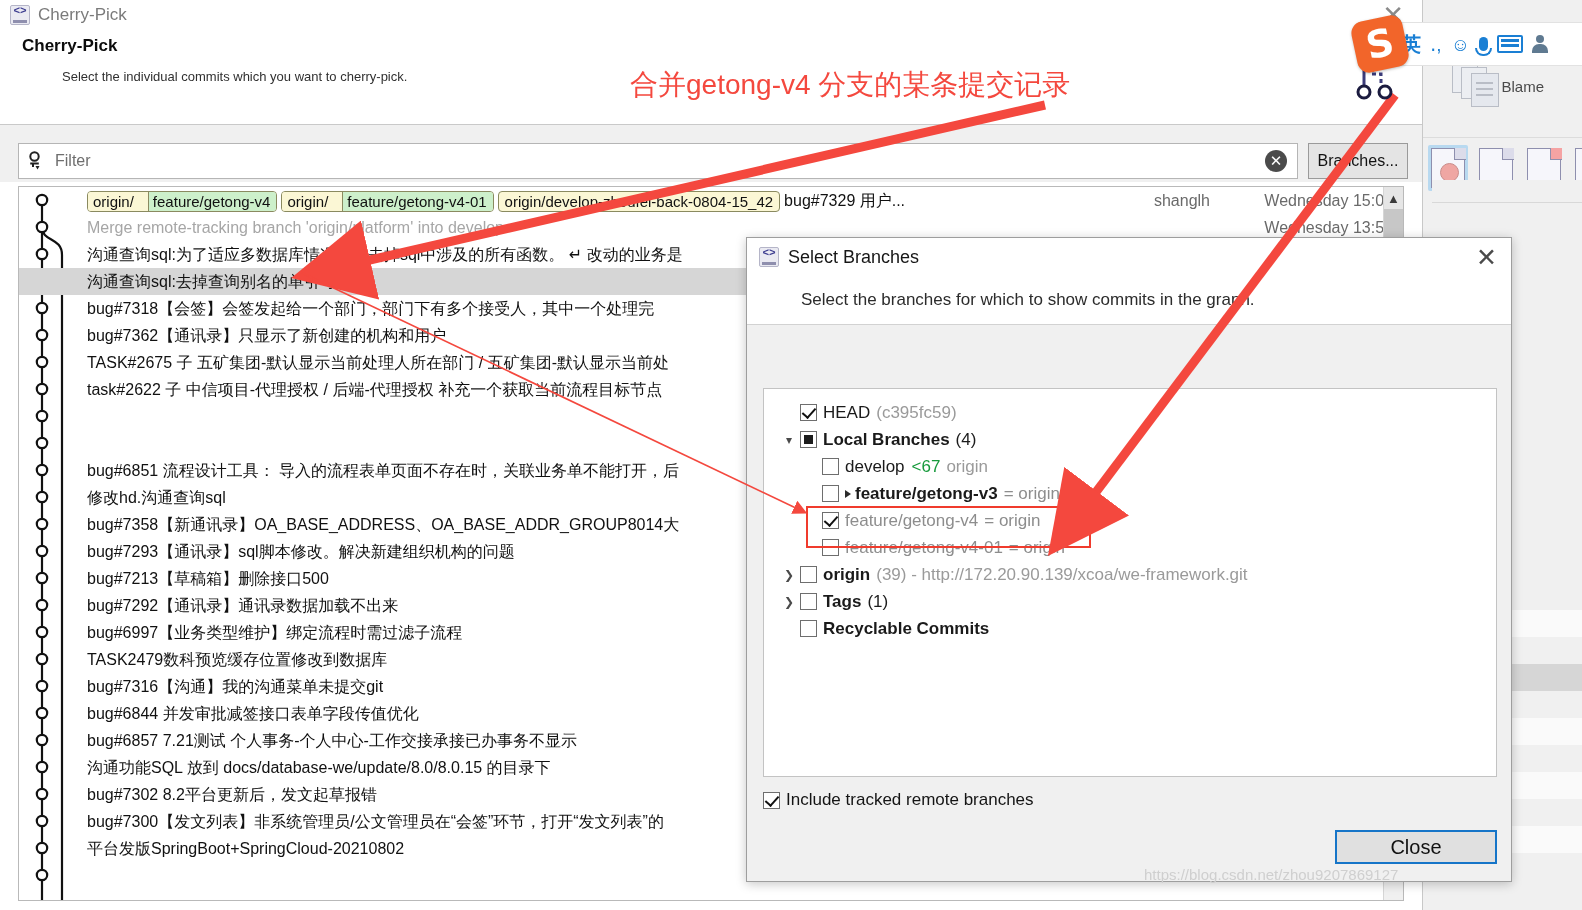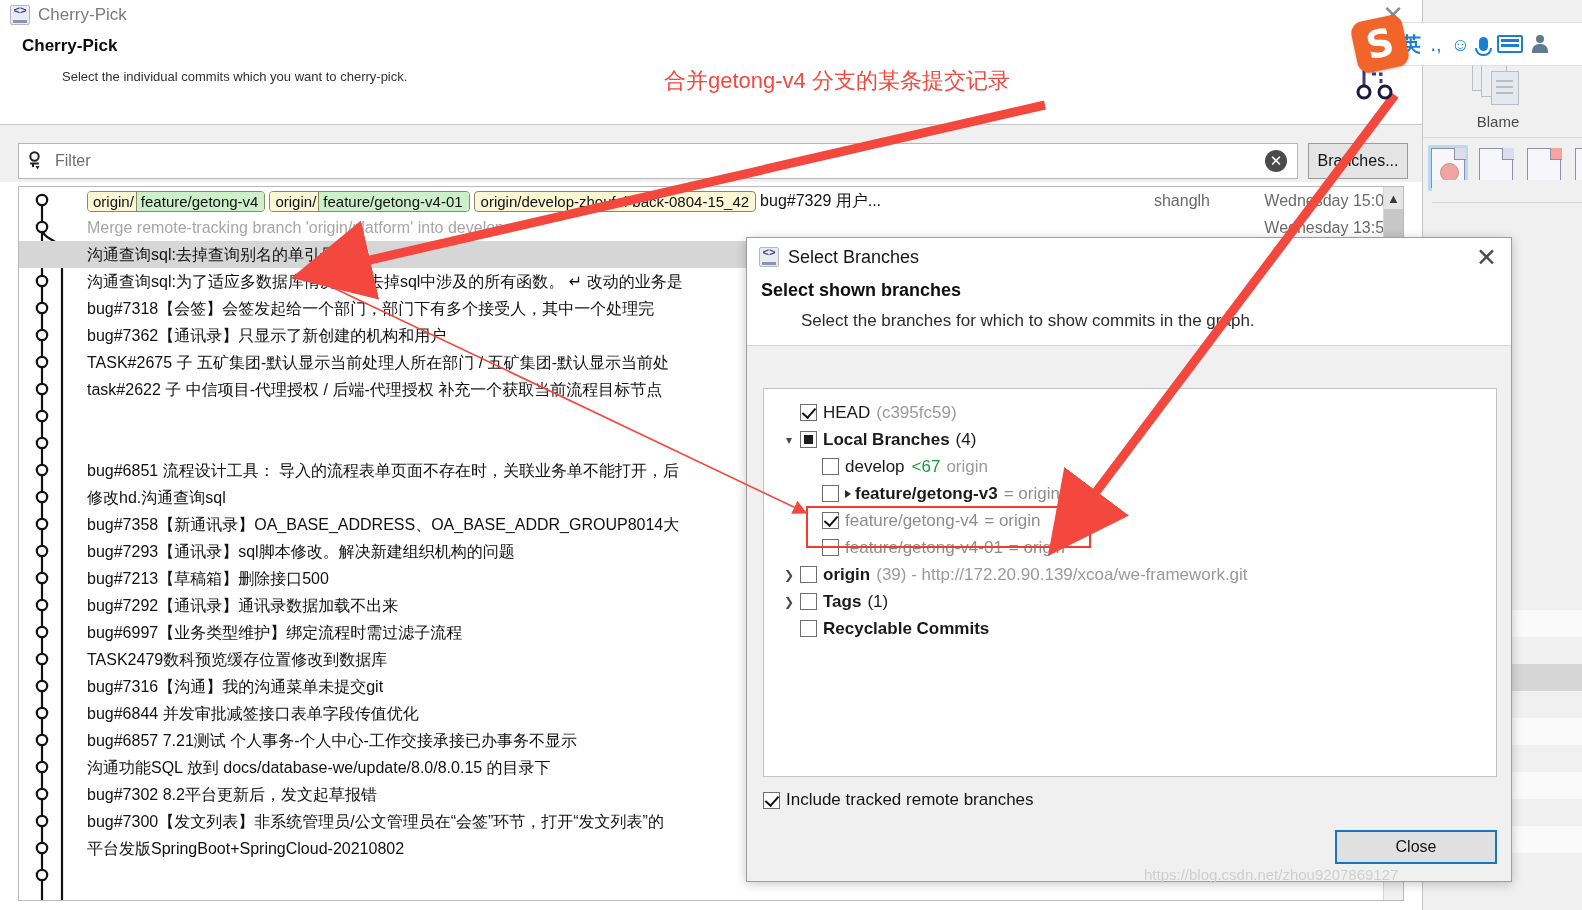--- a/index.html
+++ b/index.html
@@ -6,21 +6,21 @@
   body{
     width:1582px;height:910px;overflow:hidden;position:relative;
     background:#ffffff;
     font-family:"Liberation Sans","DejaVu Sans",sans-serif;
     font-size:15px;color:#1b1b1b;
     -webkit-font-smoothing:antialiased;
   }
   
   #bg-app{position:absolute;inset:0;background:#f0f0f0;}
   #bg-app .bg-toolbar{position:absolute;left:1420px;top:32px;right:0;height:105px;background:#f0f0f0;border-bottom:1px solid #dcdcdc;}
-  .blame-btn{position:absolute;left:1452px;top:42px;width:92px;height:92px;display:flex;flex-direction:column;align-items:center;justify-content:flex-end;}
+  .blame-btn{position:absolute;left:1452px;top:42px;width:92px;height:92px;display:flex;flex-direction:row;align-items:center;justify-content:flex-end;}
   .blame-label{font-size:15px;color:#4a4a4a;padding-bottom:4px;}
   .blame-glyph{position:relative;width:52px;height:50px;margin-bottom:4px;}
   .blame-glyph i{position:absolute;display:block;background:#eceef2;border:1.5px solid #b9bdc6;box-sizing:border-box;}
   .blame-glyph i.p1{width:26px;height:32px;left:0;top:0;}
   .blame-glyph i.p2{width:26px;height:32px;left:9px;top:6px;}
   .blame-glyph i.p3{width:28px;height:34px;left:19px;top:12px;background:#e5e8ee;}
   .blame-glyph i.p3:after{content:"";position:absolute;left:4px;top:8px;width:17px;height:1.5px;background:#b9bdc6;box-shadow:0 6px 0 #b9bdc6,0 12px 0 #b9bdc6;}
   .doc-row{position:absolute;left:1428px;top:145px;display:flex;gap:8px;}
   .doc-ic{width:34px;height:40px;background:#f6f6fb;border:1.5px solid #8e8fae;position:relative;box-sizing:border-box;}
   .doc-ic .fold{position:absolute;right:-1.5px;top:-1.5px;width:11px;height:11px;background:#dcdcea;border-left:1.5px solid #8e8fae;border-bottom:1.5px solid #8e8fae;}
@@ -56,21 +56,21 @@
   .cp-ico:after{content:"<>";position:absolute;left:0;right:0;top:-1px;text-align:center;font-size:11px;font-weight:bold;color:#3b3b8f;font-family:"Liberation Mono",monospace;}
   .cp-ico .ul{position:absolute;left:2px;bottom:1px;width:14px;height:3px;background:#8f8fae;}
   #cp-title .t{color:#7a7a7a;font-size:17px;}
   #cp-close{position:absolute;right:18px;top:0px;font-size:26px;color:#8a8a8a;cursor:default;}
   #cp-head{padding:6px 0 0 22px;}
   #cp-head h1{margin:0;font-size:17px;font-weight:bold;color:#0c0c0c;}
   #cp-head p{margin:13px 0 0 40px;font-size:13px;color:#303030;}
   #cp-headrule{position:absolute;left:0;right:0;top:124px;height:1px;background:#c9c9c9;}
   #cp-band{position:absolute;left:0;top:125px;right:0;height:57px;background:#f0f0f0;}
   
-  #annot{position:absolute;left:664px;top:66px;font-size:22px;color:#f4483e;white-space:nowrap;z-index:20;}
+  #annot{position:absolute;left:630px;top:66px;font-size:28px;color:#f4483e;white-space:nowrap;z-index:20;}
   
   #filter-box{position:absolute;left:18px;top:143px;width:1280px;height:36px;background:#fff;border:1px solid #b5b5b5;box-sizing:border-box;display:flex;align-items:center;z-index:21;}
   #filter-ic{width:34px;height:34px;display:flex;align-items:center;justify-content:center;}
   #filter-ic svg{display:block;}
   #filter-input{flex:1;border:none;outline:none;font-size:16px;color:#6e6e6e;background:transparent;font-family:inherit;}
   #filter-input::placeholder{color:#6e6e6e;opacity:1;}
   #filter-clear{width:42px;display:flex;align-items:center;justify-content:center;}
   #filter-clear .c{width:22px;height:22px;border-radius:50%;background:#4b4b4b;color:#fff;font-size:15px;line-height:22px;text-align:center;font-family:"DejaVu Sans",sans-serif;}
   #branches-btn{position:absolute;left:1308px;top:143px;width:100px;height:36px;background:#e4e4e4;border:1px solid #9a9a9a;box-sizing:border-box;font-size:16px;color:#121212;display:flex;align-items:center;justify-content:center;z-index:21;}
   
@@ -78,21 +78,21 @@
   .grid{position:absolute;inset:0;}
   .row{position:relative;height:27px;line-height:27px;display:flex;box-sizing:border-box;}
   .row.sel{background:#d6d6d6;}
   .row .graphcell{width:64px;flex:none;position:relative;}
   .row .msg{flex:1;white-space:nowrap;overflow:hidden;font-size:16px;padding-left:4px;color:#111;}
   .row .msg.merge{color:#a6a6a6;}
   .row .author{width:78px;flex:none;text-align:right;font-size:16px;color:#6a6a6a;padding-right:8px;}
   .row .date{width:175px;flex:none;text-align:right;font-size:16px;color:#6a6a6a;padding-right:10px;overflow:hidden;}
   
   .pill{display:inline-block;vertical-align:middle;border:1px solid #8a8a60;border-radius:4px;font-size:15px;line-height:19px;margin-right:4px;overflow:hidden;background:#fbf7d5;}
-  .pill .a{display:inline-block;padding:0 2px 0 5px;background:#fbf7d5;}
+  .pill .a{display:inline-block;padding:0 14px 0 5px;background:#fbf7d5;}
   .pill .b{display:inline-block;padding:0 6px 0 4px;background:#cdf0cb;border-left:1px solid #8a8a60;border-radius:0 0 0 0;}
   .pill.single{padding:0 6px;background:#fbf7d5;}
   
   #graph-svg{position:absolute;left:0;top:0;width:64px;height:715px;pointer-events:none;}
   
   #cp-scroll{position:absolute;right:0;top:0;width:19px;bottom:0;background:#f0f0f0;border-left:1px solid #d6d6d6;}
   #cp-scroll .up{height:22px;display:flex;align-items:center;justify-content:center;background:#e6e6e6;color:#3a3a3a;font-size:13px;}
   #cp-scroll .thumb{position:absolute;top:22px;left:0;right:0;height:28px;background:#c7c7c7;}
   
   #sb-dialog{position:absolute;left:746px;top:237px;width:766px;height:645px;background:#f0f0f0;border:1px solid #9e9e9e;box-shadow:0 2px 10px rgba(0,0,0,.22);z-index:40;box-sizing:border-box;}
@@ -109,21 +109,21 @@
   .cb.on:after{content:"";position:absolute;left:4px;top:0px;width:6px;height:11px;border:solid #111;border-width:0 2px 2px 0;transform:rotate(42deg);}
   .cb.part:after{content:"";position:absolute;left:3px;top:3px;width:9px;height:9px;background:#1c1c1c;}
   .tr .nm{color:#1a1a1a;}
   .tr .nm.b{font-weight:bold;}
   .tr .dim{color:#9a9a9a;}
   .tr .gray{color:#8d8d8d;}
   .tr .green{color:#179a3c;}
   .tr .ind1{margin-left:22px;}
   .arrowtri{display:inline-block;width:0;height:0;border-left:6px solid #2b2b2b;border-top:4px solid transparent;border-bottom:4px solid transparent;margin-right:4px;}
   #sb-incl{position:absolute;left:16px;top:552px;display:flex;align-items:center;font-size:17px;color:#141414;}
-  #sb-closebtn{position:absolute;left:588px;top:592px;width:162px;height:34px;background:#e0e0e0;border:2px solid #1675c8;box-sizing:border-box;display:flex;align-items:center;justify-content:center;font-size:16px;color:#111;}
+  #sb-closebtn{position:absolute;left:588px;top:592px;width:162px;height:34px;background:#e0e0e0;border:2px solid #1675c8;box-sizing:border-box;display:flex;align-items:center;justify-content:center;font-size:20px;color:#111;}
   
   #sb-redbox{position:absolute;left:59px;top:268px;width:281px;height:38px;border:2.5px solid #f03b2d;z-index:3;}
   
   #arrows{position:absolute;inset:0;z-index:50;pointer-events:none;}
   
   #wm{position:absolute;left:1144px;top:866px;font-size:15px;color:#cfcfcf;z-index:55;white-space:nowrap;}
   
   #bg-div{position:absolute;left:1421px;top:170px;bottom:0;width:1px;background:#d0d0d0;}
 </style>
 </head>
@@ -264,33 +264,33 @@
         <div class="date">Wednesday 15:06</div>
       </div>
 
       <div class="row">
         <div class="graphcell"></div>
         <div class="msg merge">Merge remote-tracking branch 'origin/platform' into develop</div>
         <div class="author"></div>
         <div class="date">Wednesday 13:53</div>
       </div>
 
+      <div class="row">
+          <div class="graphcell"></div>
+          <div class="msg">沟通查询sql:为了适应多数据库情况下，去掉sql中涉及的所有函数。 ↵ 改动的业务是</div>
+          <div class="author"></div>
+          <div class="date"></div>
+        </div>
+
       <div class="row sel">
         <div class="graphcell"></div>
         <div class="msg">沟通查询sql:去掉查询别名的单引号'</div>
         <div class="author"></div>
         <div class="date"></div>
       </div>
-
-      <div class="row">
-          <div class="graphcell"></div>
-          <div class="msg">沟通查询sql:为了适应多数据库情况下，去掉sql中涉及的所有函数。 ↵ 改动的业务是</div>
-          <div class="author"></div>
-          <div class="date"></div>
-        </div>
       <div class="row">
           <div class="graphcell"></div>
           <div class="msg">bug#7318【会签】会签发起给一个部门，部门下有多个接受人，其中一个处理完</div>
           <div class="author"></div>
           <div class="date"></div>
         </div>
       <div class="row">
           <div class="graphcell"></div>
           <div class="msg">bug#7362【通讯录】只显示了新创建的机构和用户</div>
           <div class="author"></div>
@@ -423,21 +423,20 @@
 <div id="sb-dialog">
   <div id="sb-title">
     <span class="cp-ico">
         <span class="ul"></span>
       </span>
     <span class="t">Select Branches</span>
   </div>
   <div id="sb-close">✕</div>
 
   <div id="sb-hdr">
-    <h2>Select shown branches</h2>
     <p>Select the branches for which to show commits in the graph.</p>
   </div>
 
   <div id="sb-tree">
 
     <div class="tr">
       <span class="tw"></span>
       <span class="cb on"></span>
       <span class="nm">HEAD</span>
       <span class="dim" style="margin-left:6px">(c395fc59)</span>

